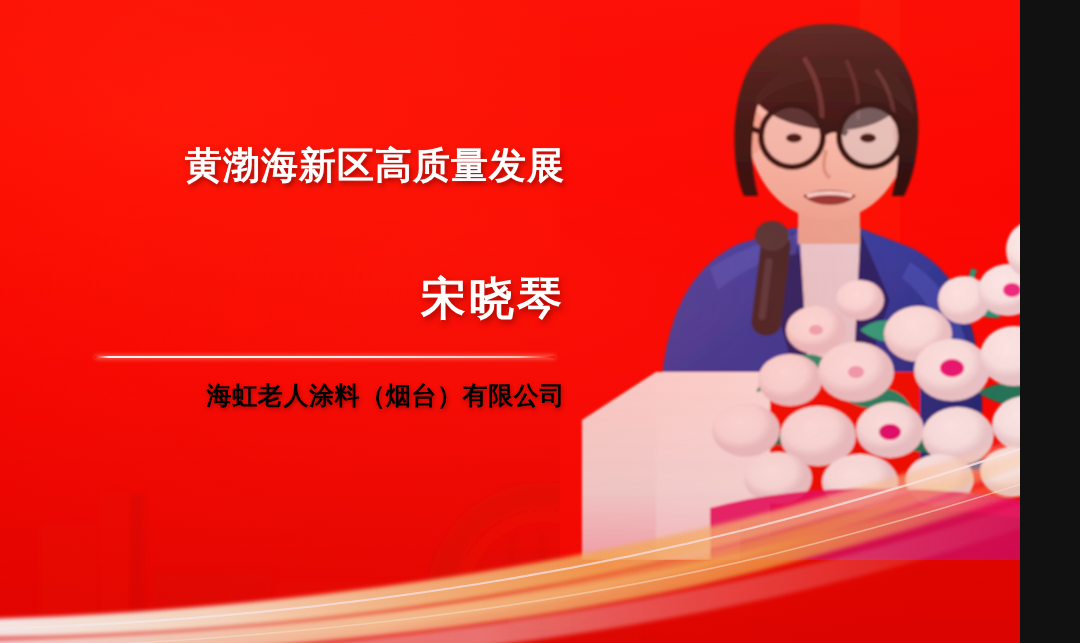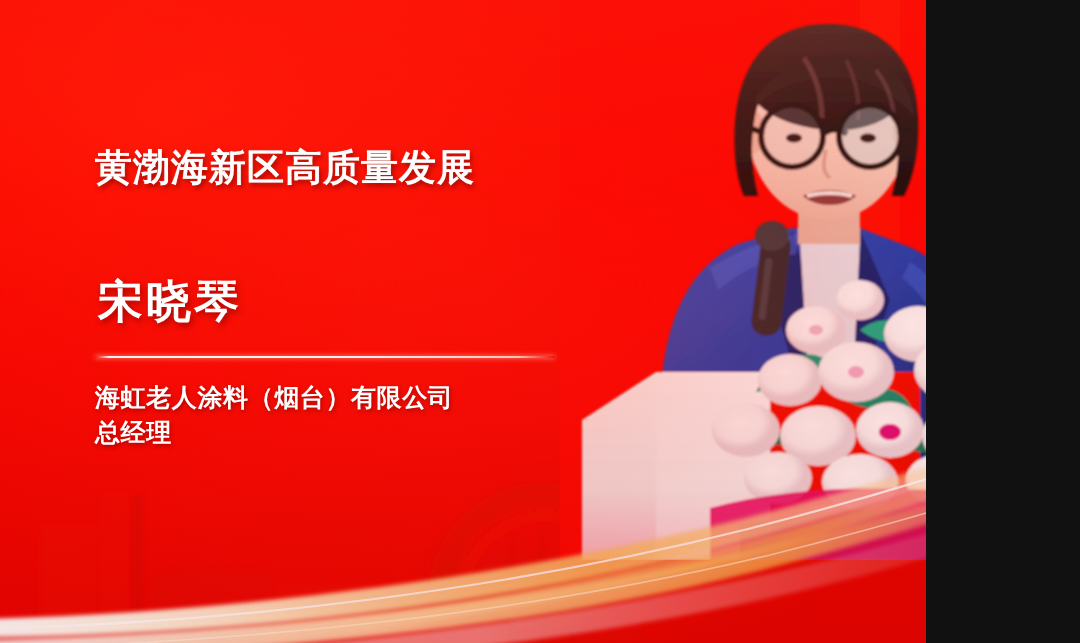--- a/index.html
+++ b/index.html
@@ -3,26 +3,27 @@
 <meta charset="utf-8">
 <title>黄渤海新区高质量发展突出贡献企业家 宋晓琴</title>
 <style>
   html, body {
     margin: 0;
     padding: 0;
     background: #111;
   }
   #poster {
     position: relative;
-    width: 926px;
+    width: 1020px;
     height: 643px;
     overflow: hidden;
-    font-family: Liberation Serif, serif;
+    font-family: Liberation Mono, monospace;
     background: #fa0a00;
     user-select: none;
+    text-align: right;
   }
 
   
   .bg-base {
     position: absolute;
     inset: 0;
     background:
       radial-gradient(120% 90% at 18% 18%, #ff1405 0%, #fa0600 46%, #e60500 100%);
   }
   .bg-vignette {
@@ -104,21 +105,21 @@
         rgba(255,230,210,0.85) 92%,
         rgba(255,255,255,0.0) 100%);
     box-shadow: 0 0 5px rgba(255,220,200,0.85);
   }
 
   .affiliation {
     margin-top: 22px;
     font-size: 25px;
     line-height: 1.42;
     font-weight: bold;
-    color: #ffffff;
+    color: #000000;
     letter-spacing: 0.6px;
     text-shadow: 1px 2px 4px rgba(90,0,0,0.5);
   }
   .affiliation .line { display: block; }
 </style>
 </head>
 <body>
 
 <div id="poster">
 
@@ -371,18 +372,17 @@
     <h1 class="award-title">
       <span class="line">黄渤海新区高质量发展</span>
     </h1>
 
     <div class="person-name">宋晓琴</div>
 
     <div class="divider"></div>
 
     <div class="affiliation">
       <span class="line">海虹老人涂料（烟台）有限公司</span>
-      <span class="line">总经理</span>
     </div>
 
   </div>
 
 </div>
 
 </body></html>

